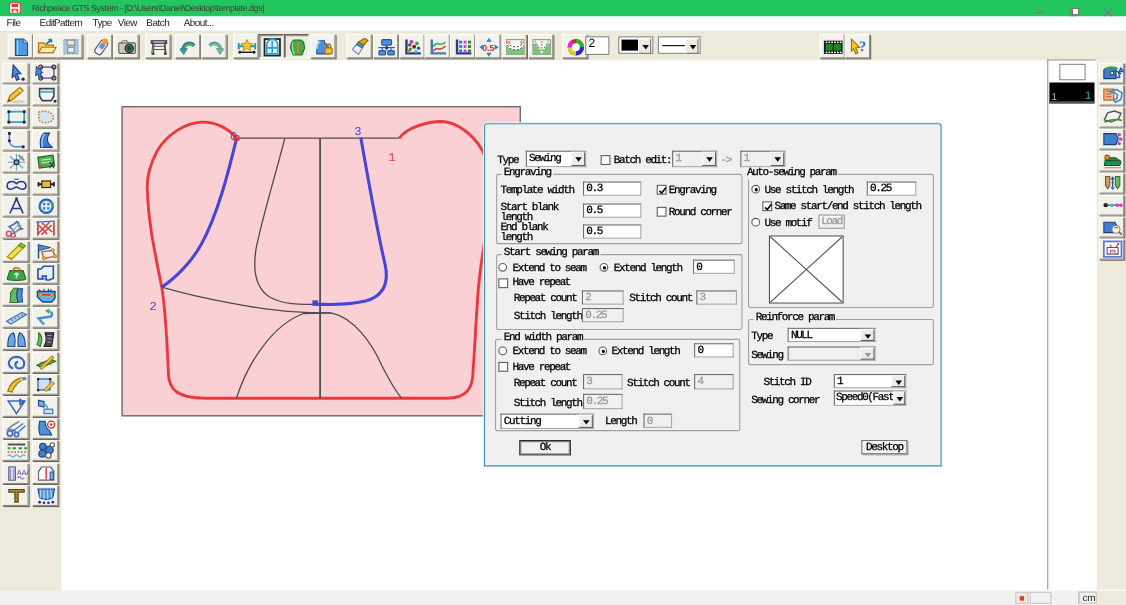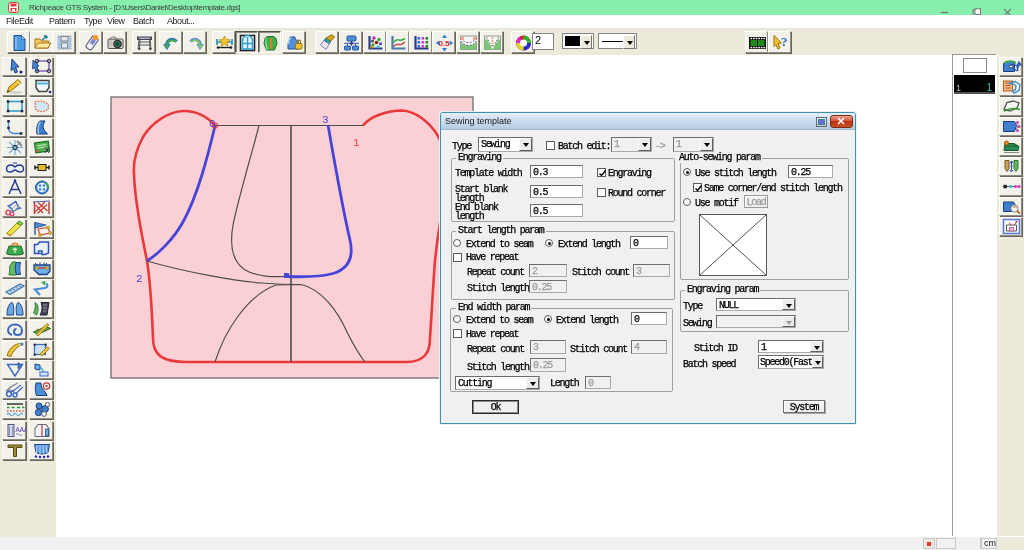--- a/index.html
+++ b/index.html
@@ -1,17 +1,17 @@
 <!DOCTYPE html>
 <html><head><meta charset="utf-8">
 <style>
 *{margin:0;padding:0;box-sizing:border-box}
 html,body{width:1024px;height:550px;overflow:hidden;background:#fff;font-family:"Liberation Sans",sans-serif}
 .abs{position:absolute}
-#titlebar{position:absolute;left:0;top:0;width:1024px;height:15px;background:#86efac}
+#titlebar{position:absolute;left:0;top:0;width:1024px;height:15px;background:#22c55e}
 #titletext{position:absolute;left:29px;top:3px;font-size:8px;letter-spacing:-0.35px;color:#3c3c3c}
 #appicon{position:absolute;left:8px;top:2px;width:11px;height:11px}
 #menubar{position:absolute;left:0;top:15px;width:1024px;height:14px;background:#fff;font-size:9px;letter-spacing:-0.45px;color:#1e1e1e;border-bottom:1px solid #e4e4e4}
 .mi{position:absolute;top:1px}
 #toolbar{position:absolute;left:0;top:29px;width:1024px;height:26px;background:#eeeadb}
 .tbtn{position:absolute;top:31px;width:23px;height:22px;background:#f2f1ea;border:1px solid;border-color:#fefdf8 #8f8e83 #8f8e83 #fefdf8;box-shadow:1px 1px 0 #67655c}
 .tbtn svg{position:absolute;left:2px;top:2px}
 .tpressed{border-color:#55544c #fbfaf4 #fbfaf4 #55544c;box-shadow:inset 1px 1px 0 #8f8e83;background:#edece4}
 #leftpanel{position:absolute;left:0;top:55px;width:56px;height:495px;background:#eeeadb}
 .lbtn{position:absolute;width:24px;height:19px;background:#f2f1ea;border:1px solid;border-color:#fefdf8 #8f8e83 #8f8e83 #fefdf8;box-shadow:1px 1px 0 #67655c}
@@ -56,21 +56,21 @@
  <div class="abs" style="left:938px;top:4px"><svg width="80" height="10" viewBox="0 0 80 10">
         <line x1="3" y1="4.5" x2="10" y2="4.5" stroke="#777" stroke-width="1.2"></line>
         <rect x="35" y="2" width="5.5" height="5.5" fill="none" stroke="#777"></rect>
         <rect x="37" y="0.8" width="5.5" height="5.5" fill="#fff" stroke="#777"></rect>
         <path d="M66 1 L73 8 M73 1 L66 8" stroke="#777" stroke-width="1.1" fill="none"></path>
       </svg></div>
 </div>
 
 <div id="menubar">
  <span class="mi" style="left:6px">File</span>
- <span class="mi" style="left:19px">Edit</span>
+ <span class="mi" style="left:36px">Edit</span>
  <span class="mi" style="left:49px">Pattern</span>
  <span class="mi" style="left:84px">Type</span>
  <span class="mi" style="left:107px">View</span>
  <span class="mi" style="left:133px">Batch</span>
  <span class="mi" style="left:167px">About...</span>
 </div>
 <div id="toolbar"></div>
 <div id="TBICONS">
 <div class="tbtn" style="left:7px">
       <svg width="19" height="18" viewBox="0 0 19 18">
@@ -728,31 +728,20 @@
 <div class="sbox" style="left:936px;width:20px;background:#f1f1f1"></div>
 <div class="sbox" style="left:980px;width:23px;background:#ef4444">
     <span style="position:absolute;left:2px;top:-1px">NUM</span>
   </div>
 <div class="sbox" style="left:981px;width:16px;background:#f1f1f1">
     <span style="position:absolute;left:2px;top:-1px">cm</span>
   </div>
 <div class="abs" style="left:997px;top:537px;width:27px;height:13px;background:#eeeadb"></div>
 
 <div id="dlg">
- <div id="dlgtitle">
-      <span>Sewing template</span>
-   <div class="abs" style="left:375px;top:4px;width:11px;height:10px;background:linear-gradient(#efefef,#c9c9c9);border:1px solid #5f6a75">
-        <div class="abs" style="left:1px;top:1px;width:7px;height:6px;background:#6a6ae0;border:1px solid #2e8f96"></div>
-      </div>
-   <div class="abs" style="left:389px;top:2px;width:23px;height:13px;background:linear-gradient(#eda290,#d55036 45%,#bc3012 46%,#c64f24);border:1px solid #7e2c1a;border-radius:3px">
-     <svg width="21" height="11" viewBox="0 0 21 11">
-          <path d="M7 2 L13 8 M13 2 L7 8" stroke="#fff" stroke-width="1.6"></path>
-        </svg>
-   </div>
- </div>
 
  <span class="lab" style="left:11px;top:28px">Type</span>
  <div class="combo" style="left:37px;top:24px;width:55px;height:15px">Sewing<span class="ca" style="height:13px"><i></i></span></div>
  <span class="chk" style="left:105px;top:28px"></span>
  <span class="lab" style="left:117px;top:28px">Batch edit:</span>
  <div class="combo dcombo" style="left:170px;top:24px;width:41px;height:15px">1<span class="ca" style="height:13px"><i></i></span></div>
  <span class="lab" style="left:214px;top:28px;color:#9b9b9b;-webkit-text-stroke:0.25px #9b9b9b">-&gt;</span>
  <div class="combo dcombo" style="left:232px;top:24px;width:41px;height:15px">1<span class="ca" style="height:13px"><i></i></span></div>
 
  <div class="grp" style="left:10px;top:45px;width:224px;height:64px"></div>
@@ -768,21 +757,21 @@
  <span class="lab" style="left:14px;top:71px">Start blank</span>
  <span class="lab" style="left:14px;top:80px">length</span>
  <div class="edit" style="left:89px;top:72px;width:53px;height:13px">0.5</div>
  <span class="chk" style="left:156px;top:75px"></span>
  <span class="lab" style="left:167px;top:75px">Round corner</span>
  <span class="lab" style="left:14px;top:89px">End blank</span>
  <span class="lab" style="left:14px;top:98px">length</span>
  <div class="edit" style="left:89px;top:91px;width:53px;height:13px">0.5</div>
 
  <div class="grp" style="left:10px;top:118px;width:224px;height:69px"></div>
- <span class="glab" style="left:15px;top:112px">Start length param</span>
+ <span class="glab" style="left:15px;top:112px">Start sewing param</span>
  <span class="rad" style="left:12px;top:126px"></span>
  <span class="lab" style="left:25px;top:126px">Extend to seam</span>
  <span class="rad rdot" style="left:104px;top:126px"></span>
  <span class="lab" style="left:117px;top:126px">Extend length</span>
  <div class="edit" style="left:189px;top:123px;width:38px;height:13px">0</div>
  <span class="chk" style="left:12px;top:140px"></span>
  <span class="lab" style="left:25px;top:139px">Have repeat</span>
  <span class="lab" style="left:26px;top:154px">Repeat count</span>
  <div class="edit dedit" style="left:88px;top:151px;width:38px;height:13px">2</div>
  <span class="lab" style="left:131px;top:154px">Stitch count</span>
@@ -814,35 +803,35 @@
  <div class="grp" style="left:239px;top:45px;width:169px;height:122px"></div>
  <span class="glab" style="left:236px;top:39px">Auto-sewing param</span>
  <span class="rad rdot" style="left:242px;top:55px"></span>
  <span class="lab" style="left:254px;top:55px">Use stitch length</span>
  <div class="edit" style="left:347px;top:52px;width:45px;height:13px">0.25</div>
  <span class="chk" style="left:252px;top:70px">
       <svg class="tick" viewBox="0 0 9 9">
         <path d="M1.5 4.5 L3.5 6.5 L7.5 1.5" fill="none" stroke="#000" stroke-width="1.4"></path>
       </svg>
     </span>
- <span class="lab" style="left:263px;top:70px">Same corner/end stitch length</span>
+ <span class="lab" style="left:263px;top:70px">Same start/end stitch length</span>
  <span class="rad" style="left:242px;top:85px"></span>
  <span class="lab" style="left:254px;top:85px">Use motif</span>
  <div class="btn" style="left:303px;top:82px;width:24px;height:13px;color:#9b9b9b;-webkit-text-stroke:0.25px #9b9b9b;border:1px solid #9a9a9a;box-shadow:inset 1px 1px 0 #fff">Load</div>
  <div class="abs" style="left:258px;top:101px;width:68px;height:62px;background:#fff;border:1px solid #555">
    <svg width="66" height="60" viewBox="0 0 66 60">
         <path d="M0,0 L66,60 M66,0 L0,60" stroke="#555" stroke-width="1" fill="none"></path>
       </svg>
  </div>
 
  <div class="grp" style="left:239px;top:177px;width:169px;height:42px"></div>
- <span class="glab" style="left:244px;top:171px">Engraving param</span>
+ <span class="glab" style="left:244px;top:171px">Reinforce param</span>
  <span class="lab" style="left:242px;top:188px">Type</span>
  <div class="combo" style="left:275px;top:185px;width:80px;height:13px">NULL<span class="ca" style="height:11px"><i></i></span></div>
  <span class="lab" style="left:242px;top:205px">Sewing</span>
  <div class="combo dcombo" style="left:275px;top:202px;width:80px;height:13px"><span class="ca dca" style="height:11px"><i></i></span></div>
  <span class="lab" style="left:253px;top:230px">Stitch ID</span>
  <div class="combo" style="left:317px;top:227px;width:66px;height:13px">1<span class="ca" style="height:11px"><i></i></span></div>
- <span class="lab" style="left:242px;top:246px">Batch speed</span>
+ <span class="lab" style="left:242px;top:246px">Sewing corner</span>
  <div class="combo" style="left:317px;top:242px;width:66px;height:14px;padding-left:1px">Speed0(Faste<span class="ca" style="height:12px;width:11px"><i style="left:2px"></i></span></div>
 
- <div class="btn" style="left:342px;top:287px;width:42px;height:13px">System</div>
+ <div class="btn" style="left:342px;top:287px;width:42px;height:13px">Desktop</div>
 </div>
 
 </body></html>

